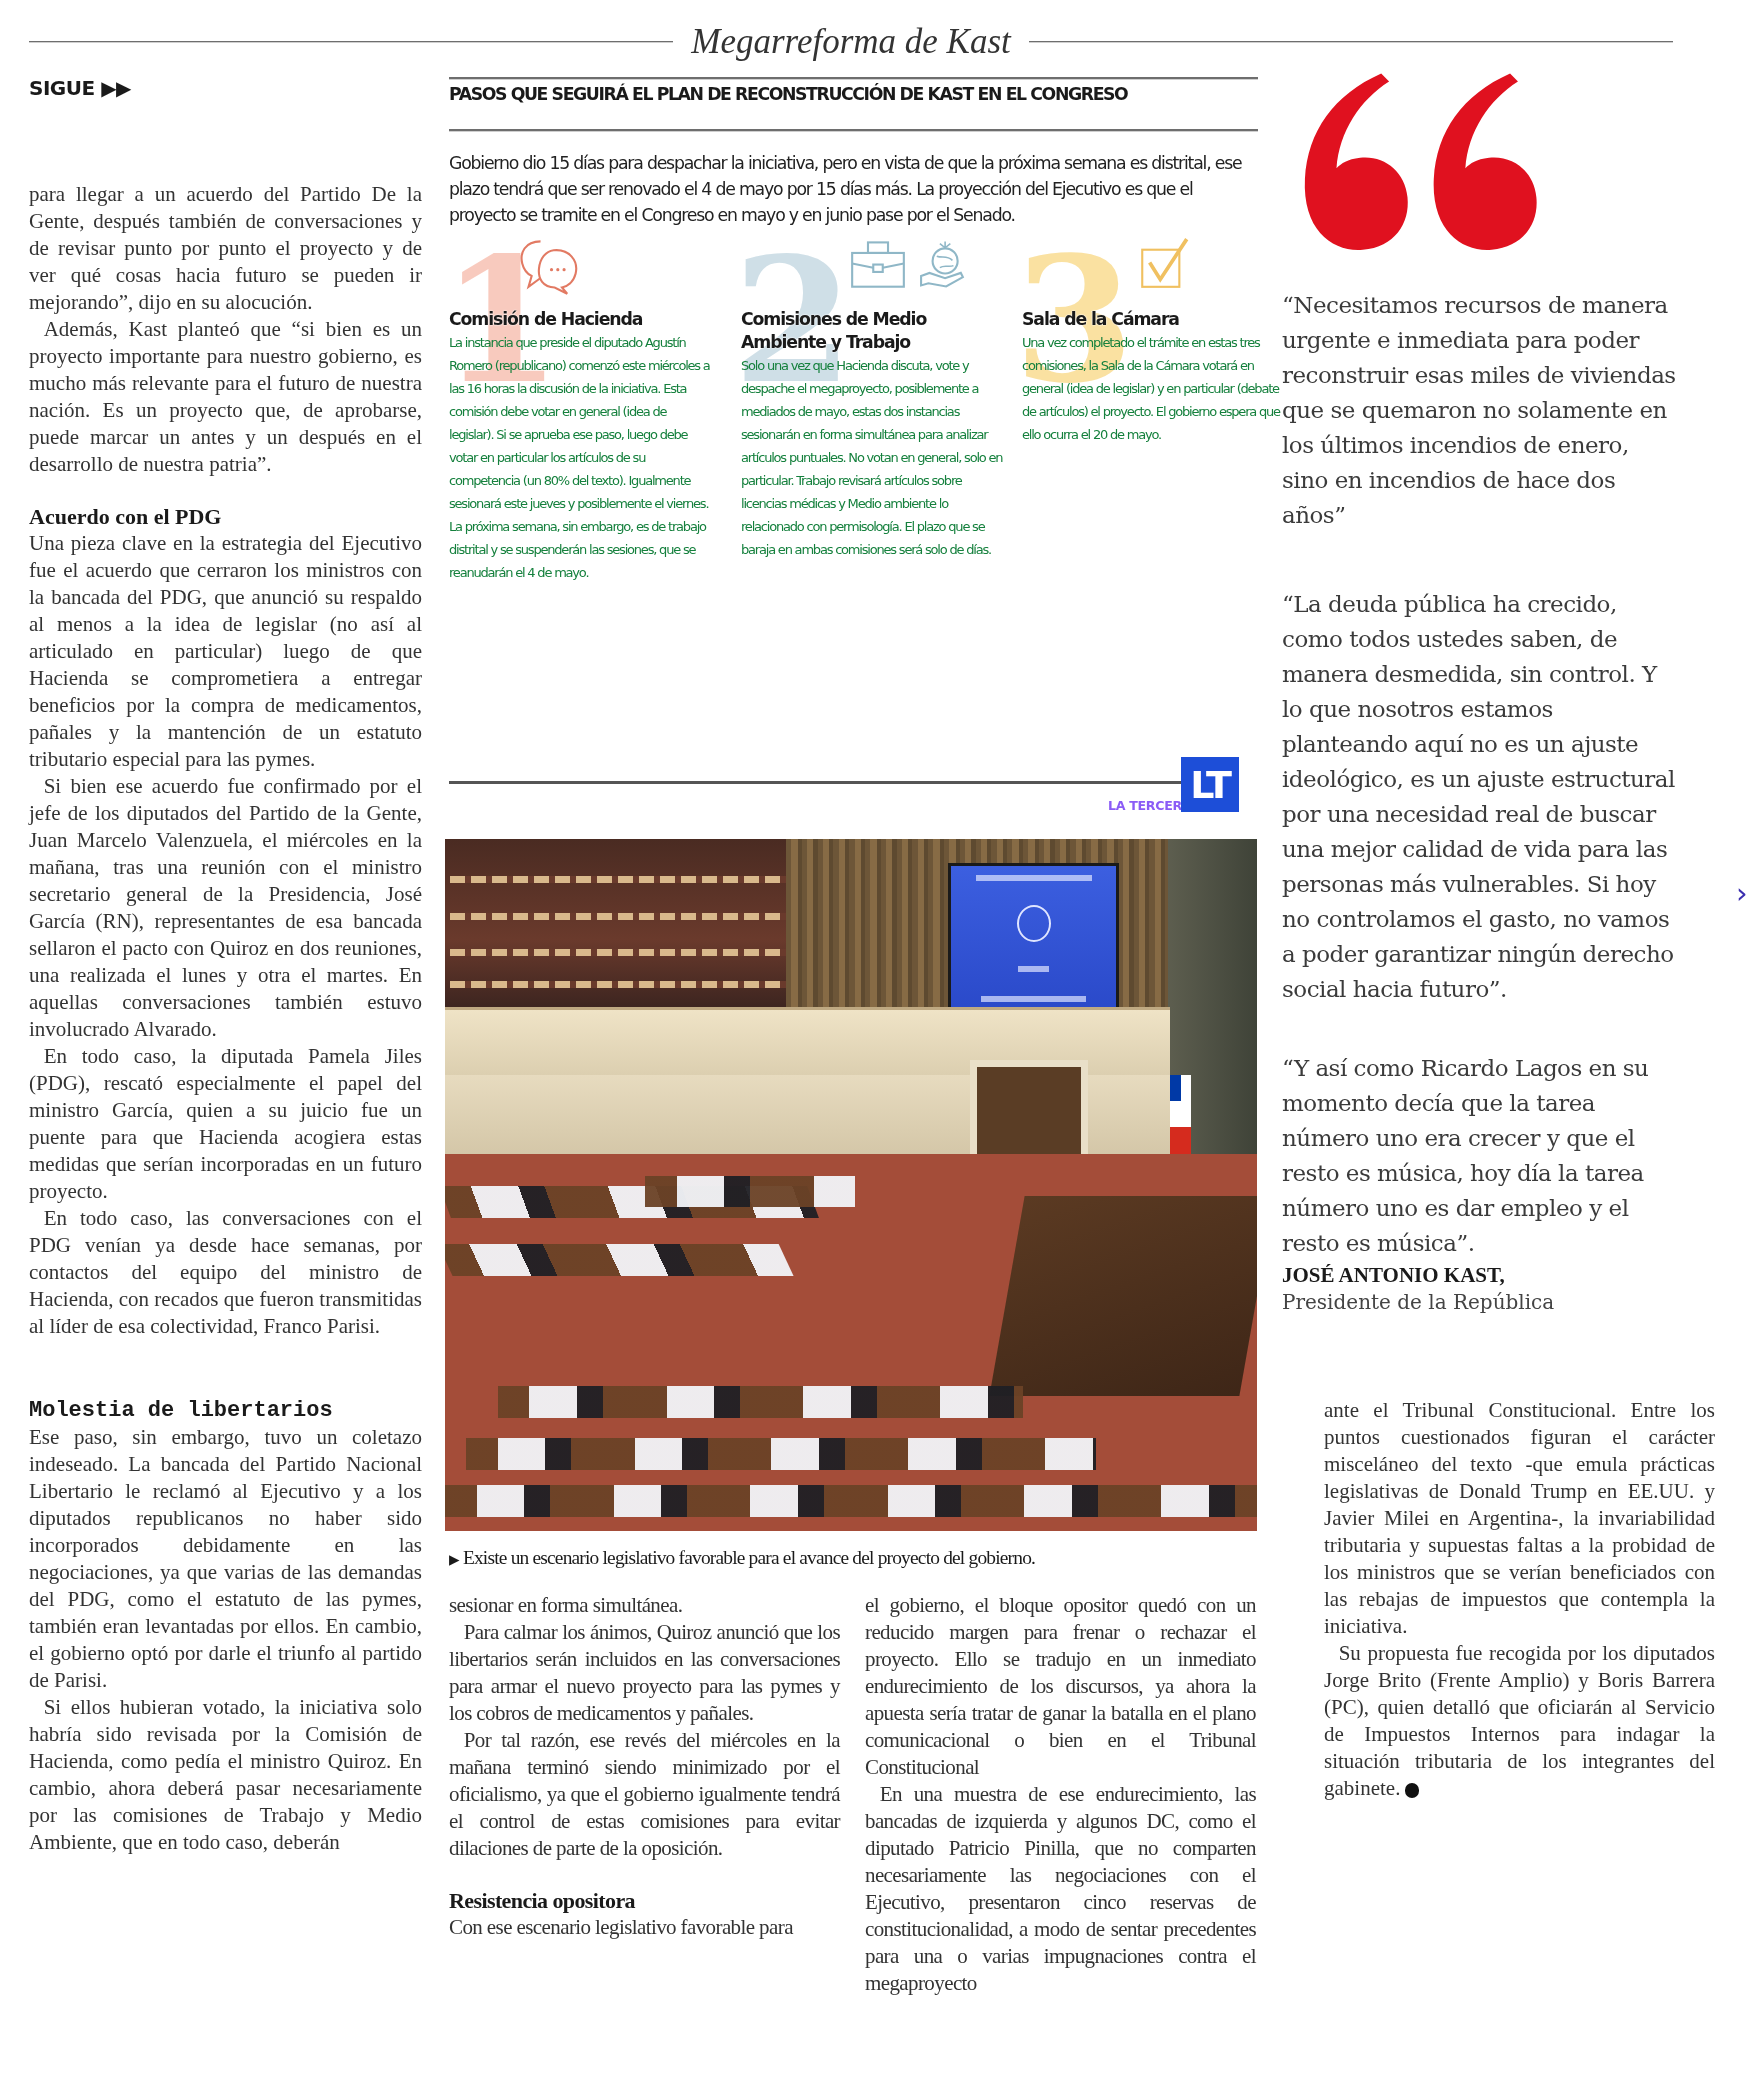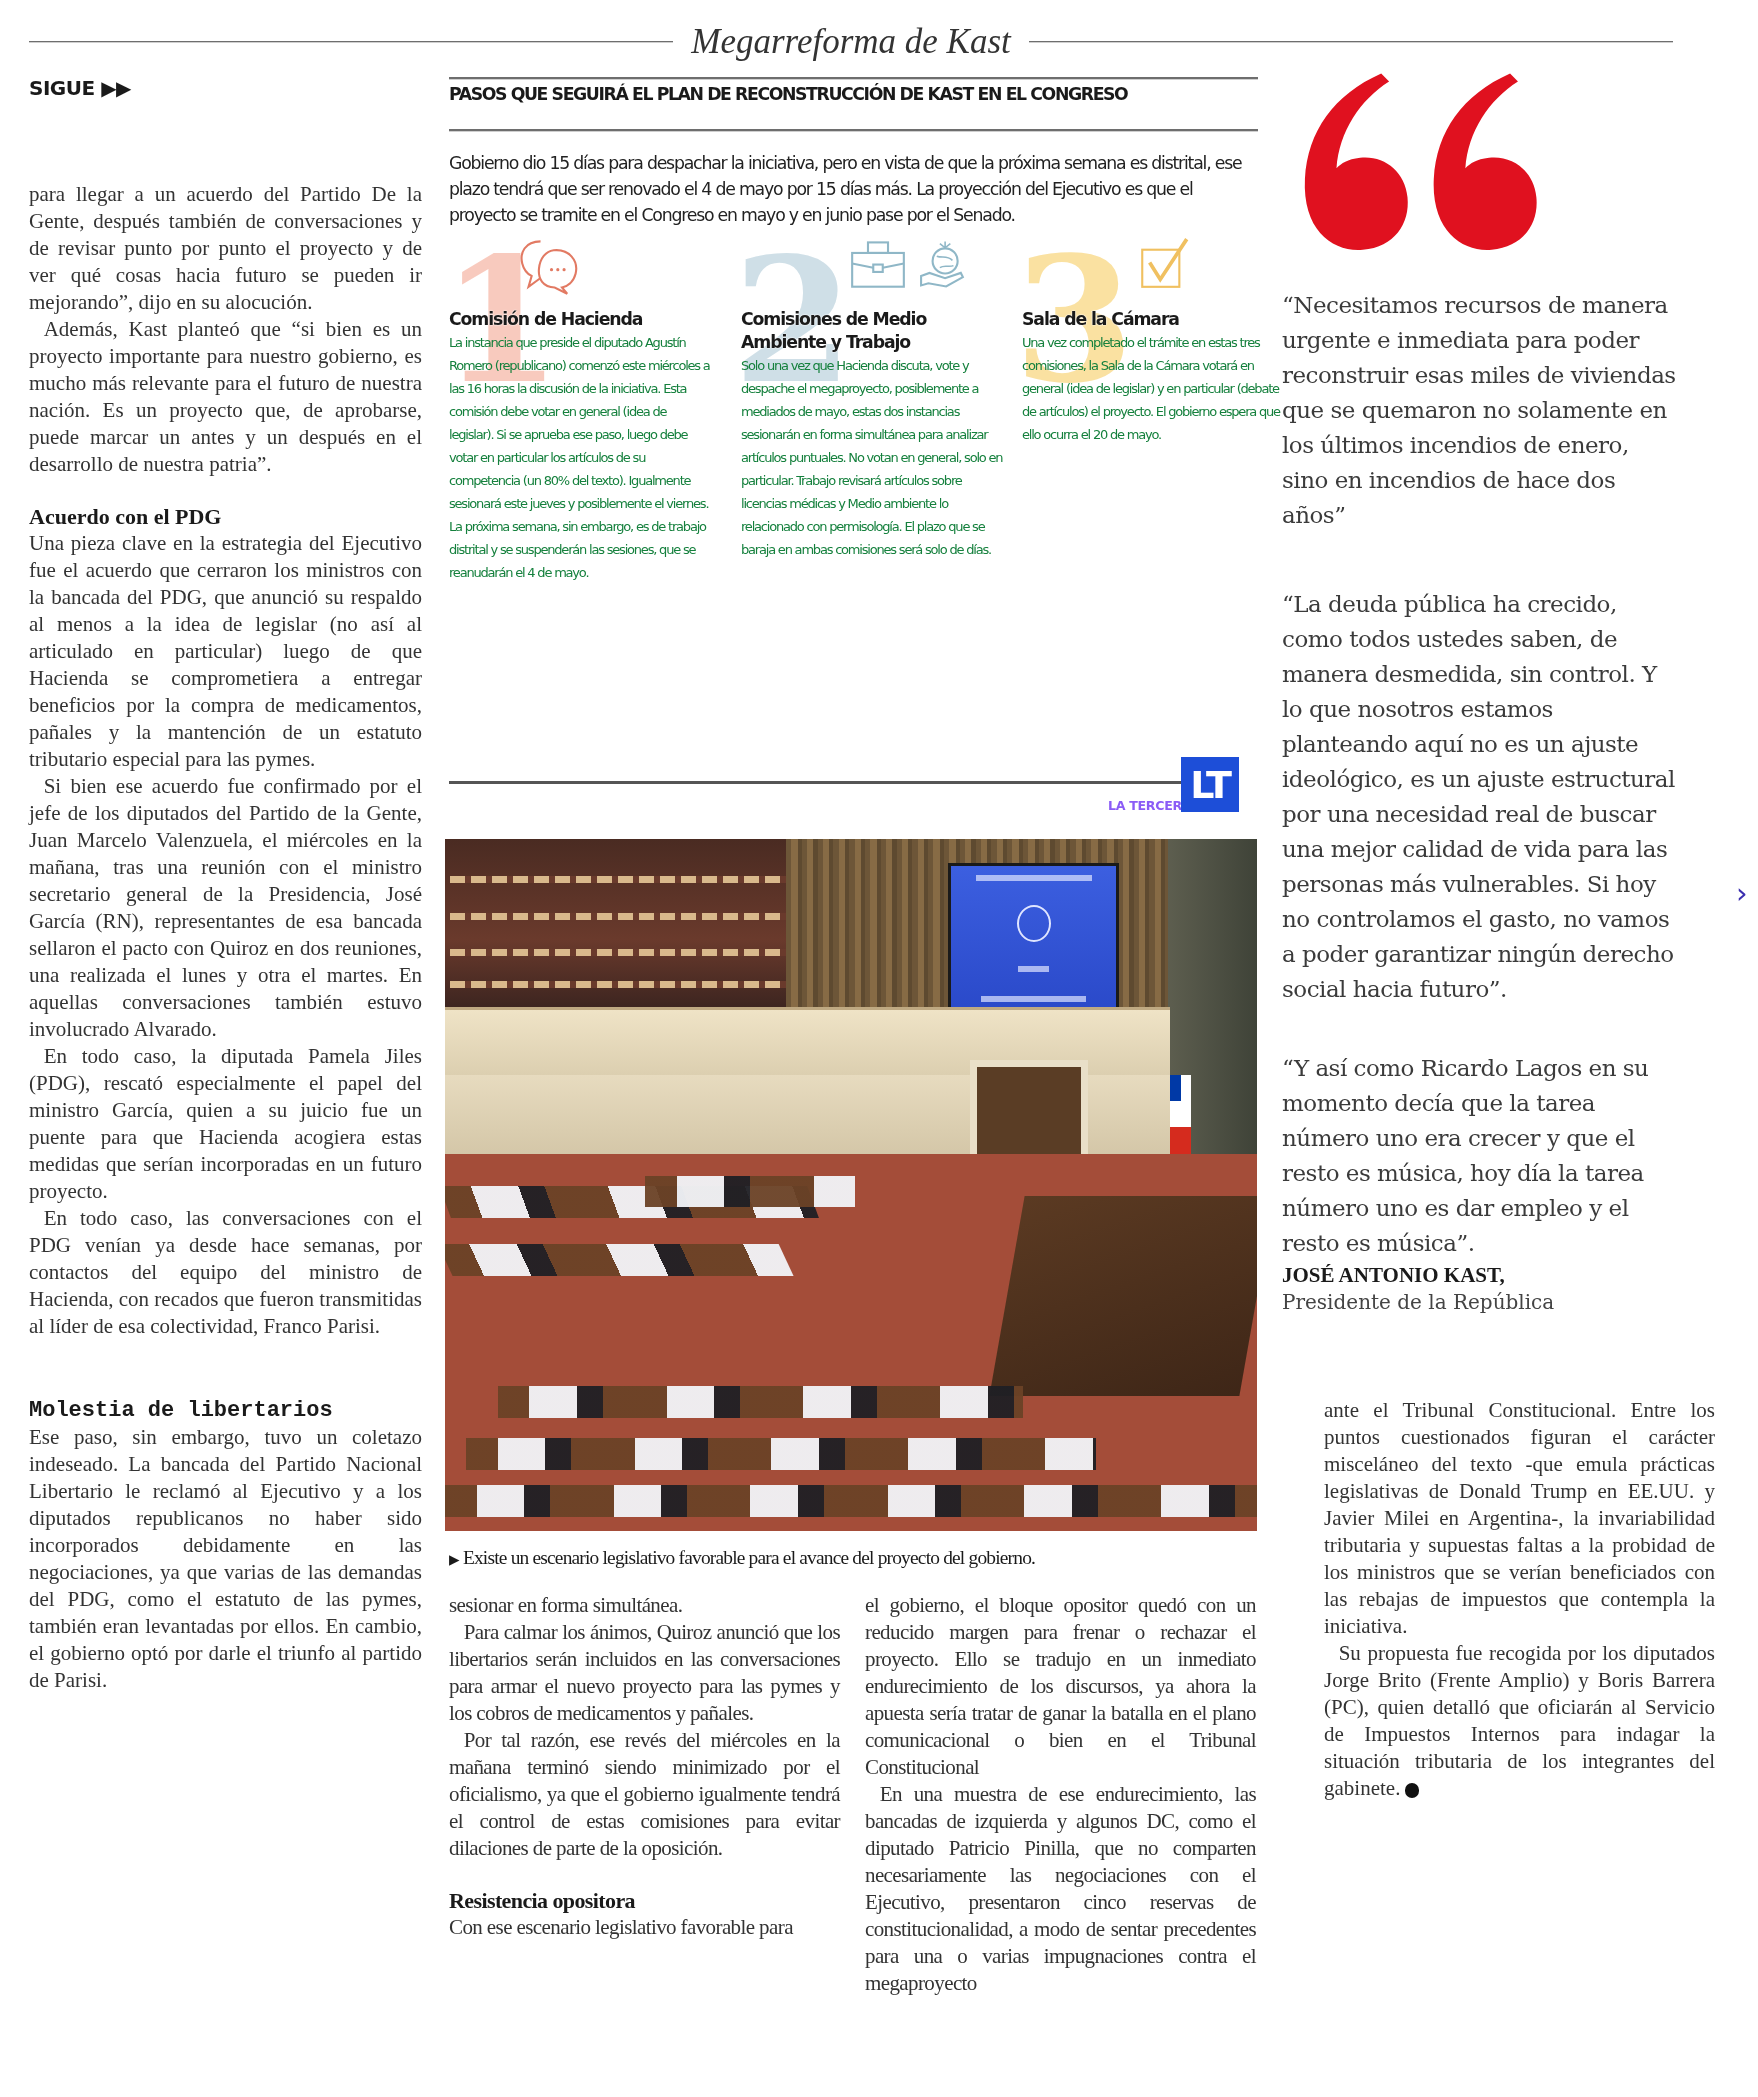--- a/index.html
+++ b/index.html
@@ -106,20 +106,21 @@
   <h3>Acuerdo con el PDG</h3>
   <p>Una pieza clave en la estrategia del Ejecutivo fue el acuerdo que cerraron los ministros con la bancada del PDG, que anunció su respaldo al menos a la idea de legislar (no así al articulado en particular) luego de que Hacienda se comprometiera a entregar beneficios por la compra de medicamentos, pañales y la mantención de un estatuto tributario especial para las pymes.</p>
   <p class="indent">Si bien ese acuerdo fue confirmado por el jefe de los diputados del Partido de la Gente, Juan Marcelo Valenzuela, el miércoles en la mañana, tras una reunión con el ministro secretario general de la Presidencia, José García (RN), representantes de esa bancada sellaron el pacto con Quiroz en dos reuniones, una realizada el lunes y otra el martes. En aquellas conversaciones también estuvo involucrado Alvarado.</p>
   <p class="indent">En todo caso, la diputada Pamela Jiles (PDG), rescató especialmente el papel del ministro García, quien a su juicio fue un puente para que Hacienda acogiera estas medidas que serían incorporadas en un futuro proyecto.</p>
   <p class="indent">En todo caso, las conversaciones con el PDG venían ya desde hace semanas, por contactos del equipo del ministro de Hacienda, con recados que fueron transmitidas al líder de esa colectividad, Franco Parisi.</p>
 </div>
 
 <div class="col col-left-2">
   <h3 class="first">Molestia de libertarios</h3>
   <p>Ese paso, sin embargo, tuvo un coletazo indeseado. La bancada del Partido Nacional Libertario le reclamó al Ejecutivo y a los diputados republicanos no haber sido incorporados debidamente en las negociaciones, ya que varias de las demandas del PDG, como el estatuto de las pymes, también eran levantadas por ellos. En cambio, el gobierno optó por darle el triunfo al partido de Parisi.</p>
+  <p class="indent">Si ellos hubieran votado, la iniciativa solo habría sido revisada por la Comisión de Hacienda, como pedía el ministro Quiroz. En cambio, ahora deberá pasar necesariamente por las comisiones de Trabajo y Medio Ambiente, que en todo caso, deberán</p>
 </div>
 
 <div class="info">
   <div class="rule-top"></div>
   <div class="info-title">PASOS QUE SEGUIRÁ EL PLAN DE RECONSTRUCCIÓN DE KAST EN EL CONGRESO</div>
   <div class="rule-mid"></div>
   <div class="intro">Gobierno dio 15 días para despachar la iniciativa, pero en vista de que la próxima semana es distrital, ese plazo tendrá que ser renovado el 4 de mayo por 15 días más.  La proyección del Ejecutivo es que el proyecto se tramite en el Congreso en mayo y en junio pase por el Senado.</div>
 
   <div class="step step1">
     <div class="bignum">1</div>

